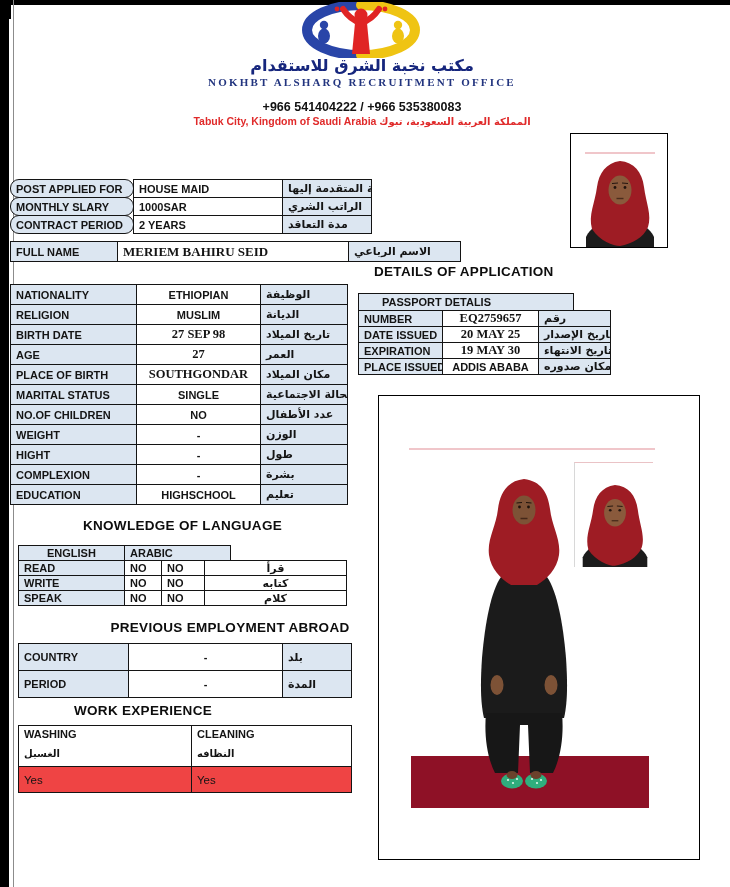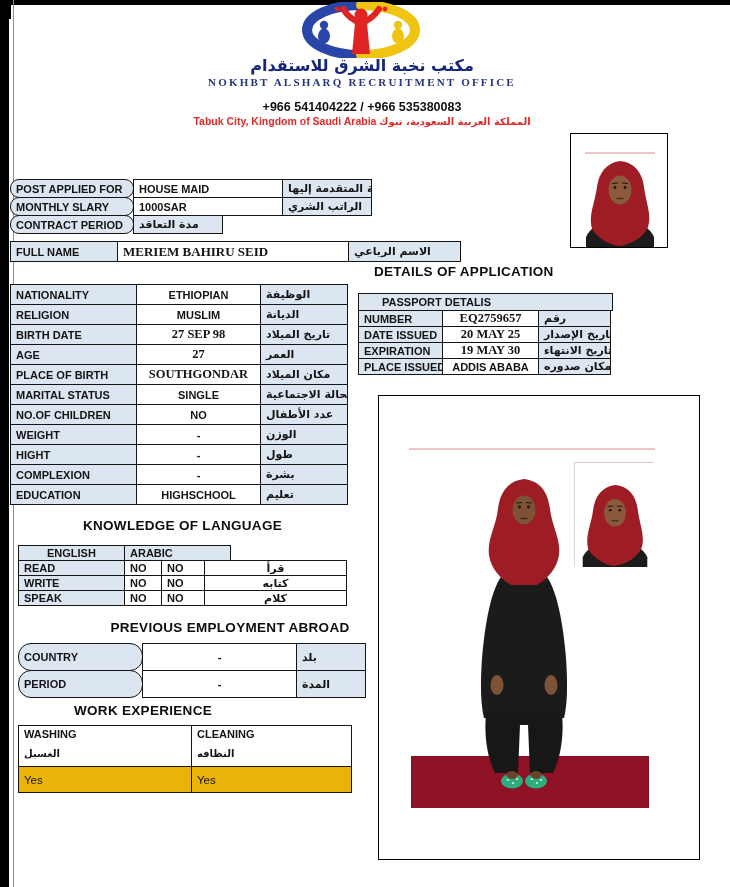--- a/index.html
+++ b/index.html
@@ -51,50 +51,50 @@
 
   #details-table{left:10px;top:285px;}
   #details-table .row{height:21px;}
   #details-table .lbl{width:127px;}
   #details-table .val{width:125px;}
   #details-table .arc{width:88px;}
 
   #passport-table{left:358px;top:294px;}
   #passport-table .row{height:17px;}
   #passport-table .row.hdr{height:18px;}
-  #passport-table .hdr .lbl{width:255px;padding-left:23px;}
+  #passport-table .hdr .lbl{width:216px;padding-left:23px;}
   #passport-table .lbl{width:85px;}
   #passport-table .val{width:97px;}
   #passport-table .arc{width:73px;}
 
   #lang-table{left:18px;top:546px;}
   #lang-table .row{height:16px;}
   #lang-table .hdr .lbl{background:#dce6f1;}
   #lang-table .h1{width:149px;padding-left:28px;}
   #lang-table .h2{width:183px;}
   #lang-table .lbl{width:107px;}
   #lang-table .val{width:38px;justify-content:flex-start;}
   #lang-table .val2{width:44px;justify-content:flex-start;}
   #lang-table .arc{width:143px;}
 
   #emp-table{left:18px;top:644px;}
   #emp-table .row{height:28px;}
-  #emp-table .lbl{width:125px;border-radius:13px;}
+  #emp-table .lbl{width:111px;}
   #emp-table .val{width:155px;}
   #emp-table .arc{width:70px;}
 
   #work-table{left:18px;top:726px;}
   #work-table .hdr{height:42px;}
   #work-table .vrow{height:27px;}
   #work-table .hcell{flex-direction:column;align-items:flex-start;justify-content:flex-start;padding-top:2px;background:#fff;gap:8px;}
   #work-table .hcell .en{font-weight:bold;font-size:11px;}
   #work-table .hcell .arr{font-weight:bold;font-size:10px;font-family:"DejaVu Sans",sans-serif;}
   #work-table .w1{width:174px;}
   #work-table .w2{width:161px;}
-  #work-table .ycell{background:#eab308;font-size:11.5px;justify-content:flex-start;}
+  #work-table .ycell{background:#ef4444;font-size:11.5px;justify-content:flex-start;}
 
   
   .photo-box{position:absolute;background:#fff;border:1px solid #000;box-sizing:border-box;overflow:hidden;}
   #passport-photo{left:570px;top:133px;width:98px;height:115px;}
   #main-photo{left:378px;top:395px;width:322px;height:465px;}
   .pink-line{position:absolute;height:2px;background:#f0c6ca;}
   #carpet{position:absolute;left:32px;top:360px;width:238px;height:52px;background:#8e1126;}
   #small-photo{position:absolute;left:195px;top:66px;width:78px;height:104px;background:#fff;border-left:1px solid #d8d8d8;border-top:1px solid #eac3c6;overflow:hidden;}
 </style>
 </head>
@@ -149,20 +149,21 @@
       <div class="c val left">HOUSE MAID</div>
       <div class="c arc">الوظيفة المتقدمة إليها</div>
     </div>
     <div class="row">
       <div class="c lbl">MONTHLY SLARY</div>
       <div class="c val left">1000SAR</div>
       <div class="c arc">الراتب الشري</div>
     </div>
     <div class="row">
       <div class="c lbl">CONTRACT PERIOD</div>
+      <div class="c val left">2 YEARS</div>
       <div class="c arc">مدة التعاقد</div>
     </div>
   </div>
 
   <div class="tbl" id="fullname-row">
     <div class="row">
       <div class="c lbl">FULL NAME</div>
       <div class="c val left serif">MERIEM BAHIRU SEID</div>
       <div class="c arc">الاسم الرباعي</div>
     </div>

